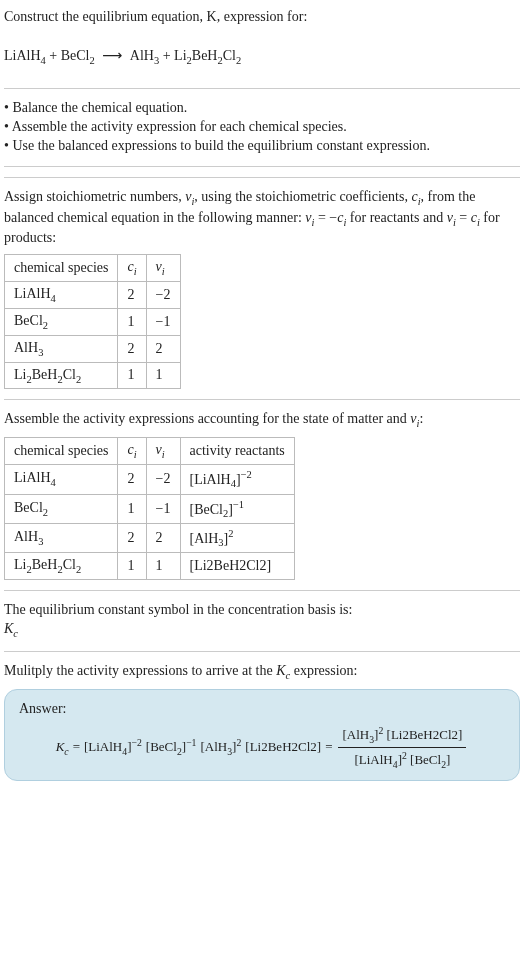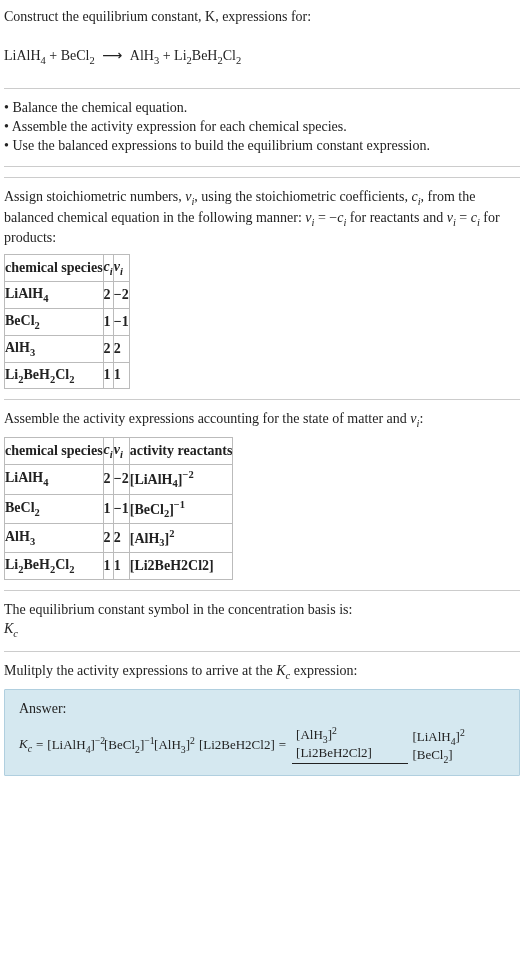--- a/index.html
+++ b/index.html
@@ -21,57 +21,58 @@
     sub { font-size: 0.75em; vertical-align: sub; }
     sup { font-size: 0.75em; vertical-align: super; }
     .italic { font-style: italic; }
     .arrow { margin: 0 4px; }
     table {
       border-collapse: collapse;
       margin: 6px 0;
     }
     th, td {
       border: 1px solid #bbb;
-      padding: 4px 0;
+      padding: 4px 9px;
       text-align: left;
-      font-weight: bold;
+      font-weight: normal;
     }
     th { background: #fff; }
     .answer-box {
       background: #d5e8f0;
       border: 1px solid #b0cfdf;
-      border-radius: 1px;
+      border-radius: 13px;
       padding: 10px 14px;
       margin-top: 6px;
     }
     .answer-label { margin-bottom: 6px; }
     .kc-expr {
       display: flex;
       align-items: center;
       justify-content: center;
       gap: 4px;
       flex-wrap: nowrap;
       font-size: 13px;
     }
     .frac {
       display: inline-flex;
+      flex-direction: column;
       align-items: center;
       vertical-align: middle;
       margin: 0 2px;
     }
     .frac .num { border-bottom: 1px solid #222; padding: 0 4px 2px; }
     .frac .den { padding: 2px 4px 0; }
     p { line-height: 1.35; }
   </style>
 </head>
 <body>
 
 <div class="section">
   <p>
-    <span>Construct the equilibrium constant, K, expressions for:</span>
+    <span>Construct the equilibrium equation, K, expression for:</span>
   </p>
   <p class="equation">
     <span>LiAlH</span><sub>4</sub><span> + </span><span>BeCl</span><sub>2</sub><span class="arrow"> ⟶ </span><span>AlH</span><sub>3</sub><span> + </span><span>Li</span><sub>2</sub><span>BeH</span><sub>2</sub><span>Cl</span><sub>2</sub>
   </p>
 </div>
 
 <hr>
 
 <div class="section">
   <p>• Balance the chemical equation.</p>

